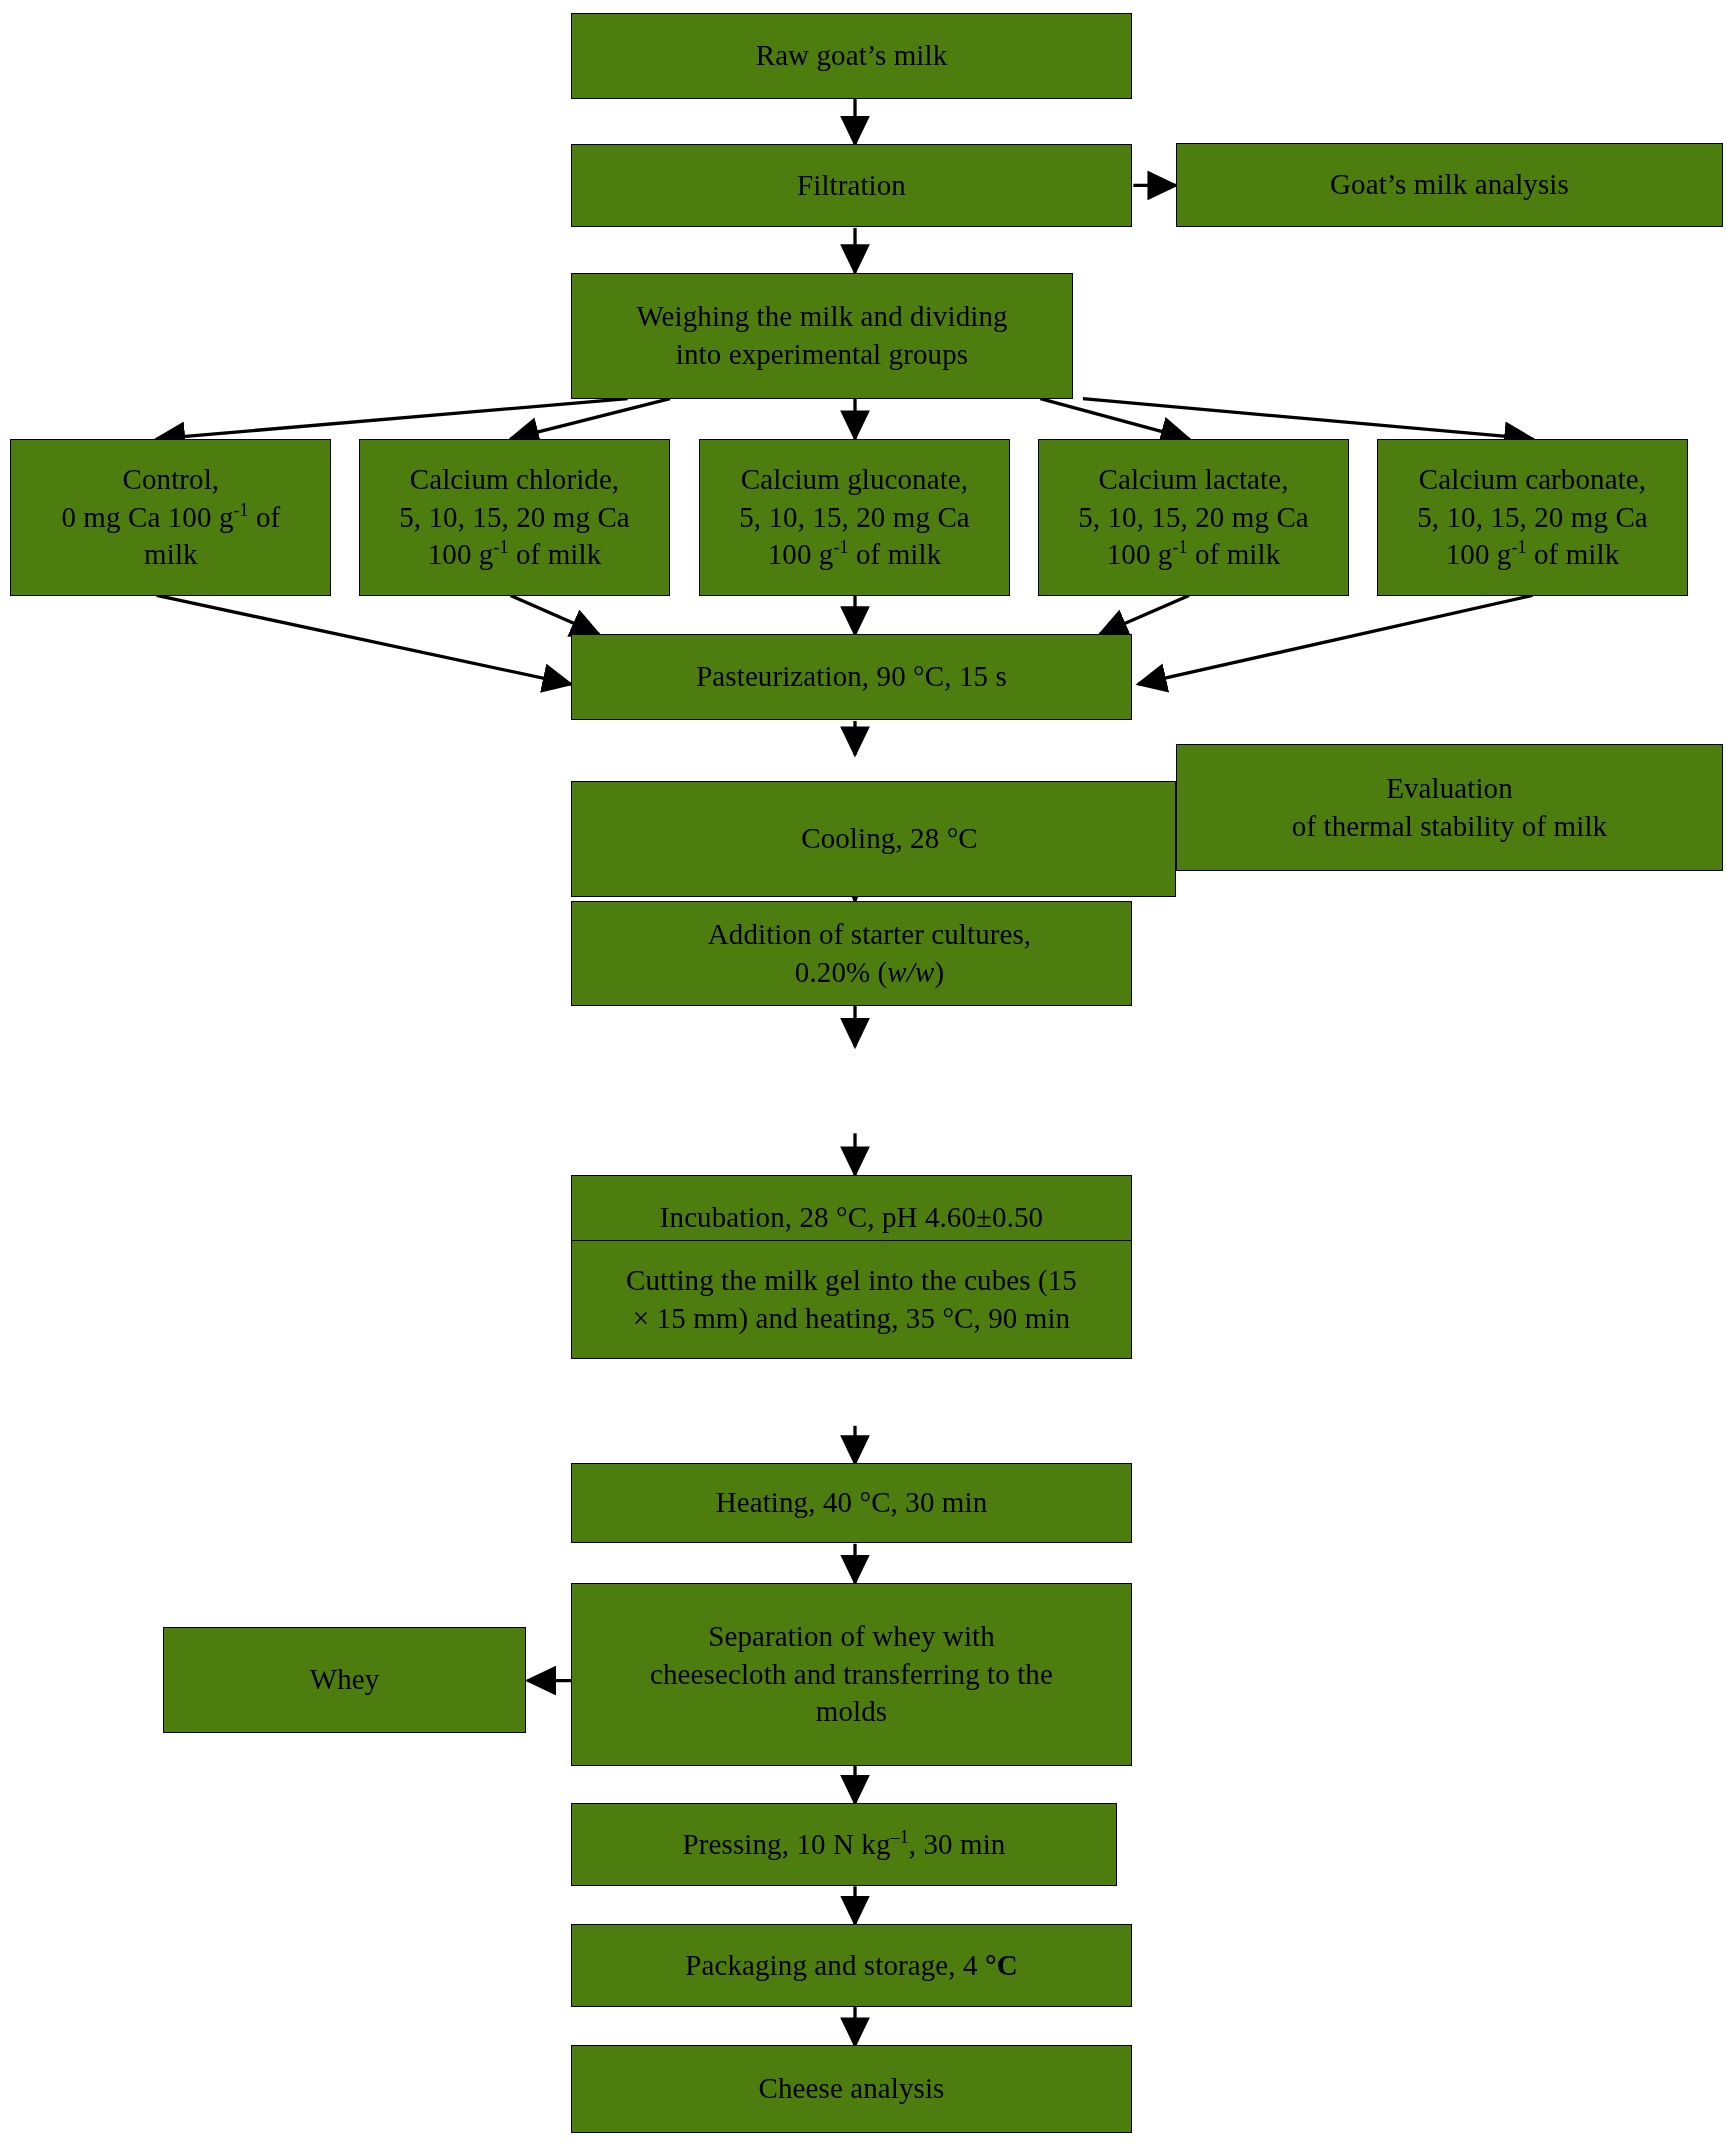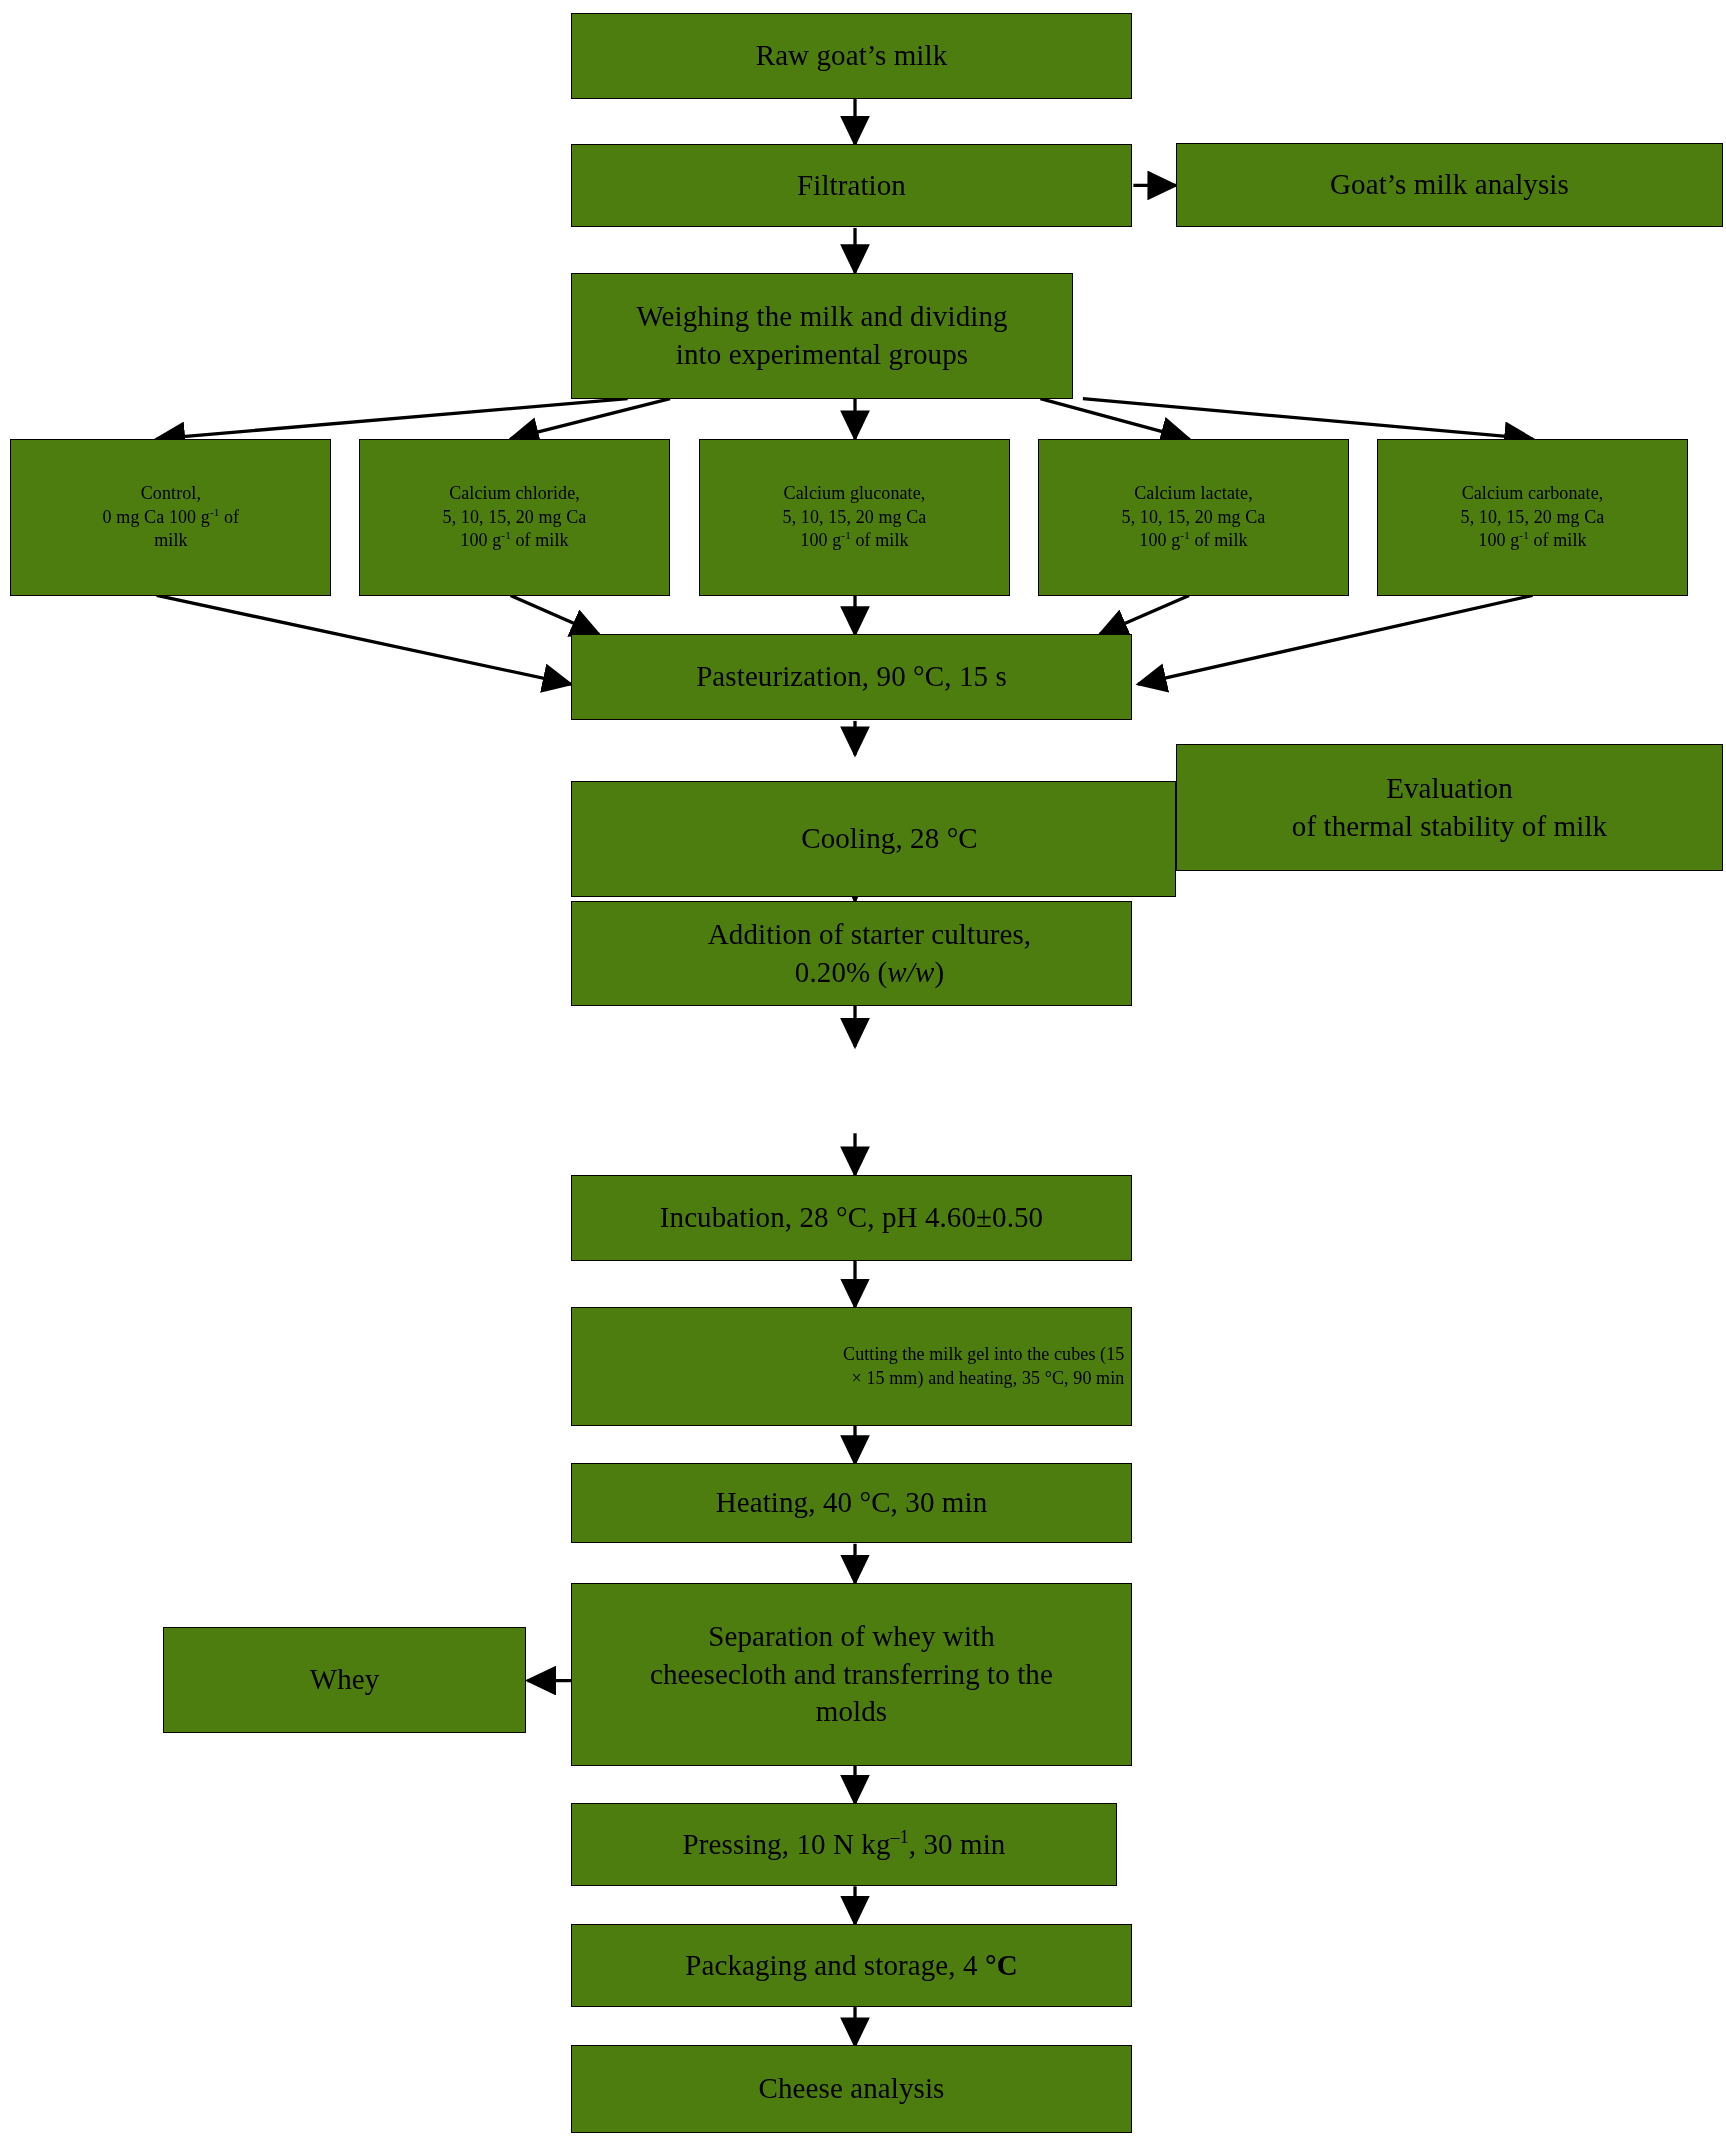--- a/index.html
+++ b/index.html
@@ -28,21 +28,21 @@
     z-index:5;
   }
   .box .txt{
     display:block;
     width:100%;
     padding:0 6.6px;
     font-size:29px;
     line-height:1.30;
     letter-spacing:0.1px;
   }
-  .box.small .txt{ font-size:18px; line-height:1.30; }
+  .box.small .txt{ font-size:29px; line-height:1.30; }
   sup{ font-size:0.62em; vertical-align:super; line-height:0; }
   .it{ font-style:italic; }
   .bold{ font-weight:bold; }
 
   
   #wires{
     position:absolute;
     left:0; top:0;
     width:1727px; height:2151px;
     z-index:1;
@@ -185,21 +185,21 @@
       <span>Addition of starter cultures,</span><br>
       <span><span>0.20% (</span><span class="it">w/w</span><span>)</span></span>
     </span>
   </div>
 
 
   <div class="box" style="left:571px; top:1175px; width:561px; height:86px;">
     <span class="txt">Incubation, 28 °C, pH 4.60±0.50</span>
   </div>
 
-  <div class="box small" style="left:571px; top:1307px; width:561px; height:119px;text-align:right;">
+  <div class="box small" style="left:571px; top:1240px; width:561px; height:119px;">
     <span class="txt">
       <span>Cutting the milk gel into the cubes (15</span><br>
       <span>× 15 mm) and heating, 35 °C, 90 min</span>
     </span>
   </div>
 
   <div class="box" style="left:571px; top:1463px; width:561px; height:80px;">
     <span class="txt">Heating,  40 °C, 30 min</span>
   </div>
 

